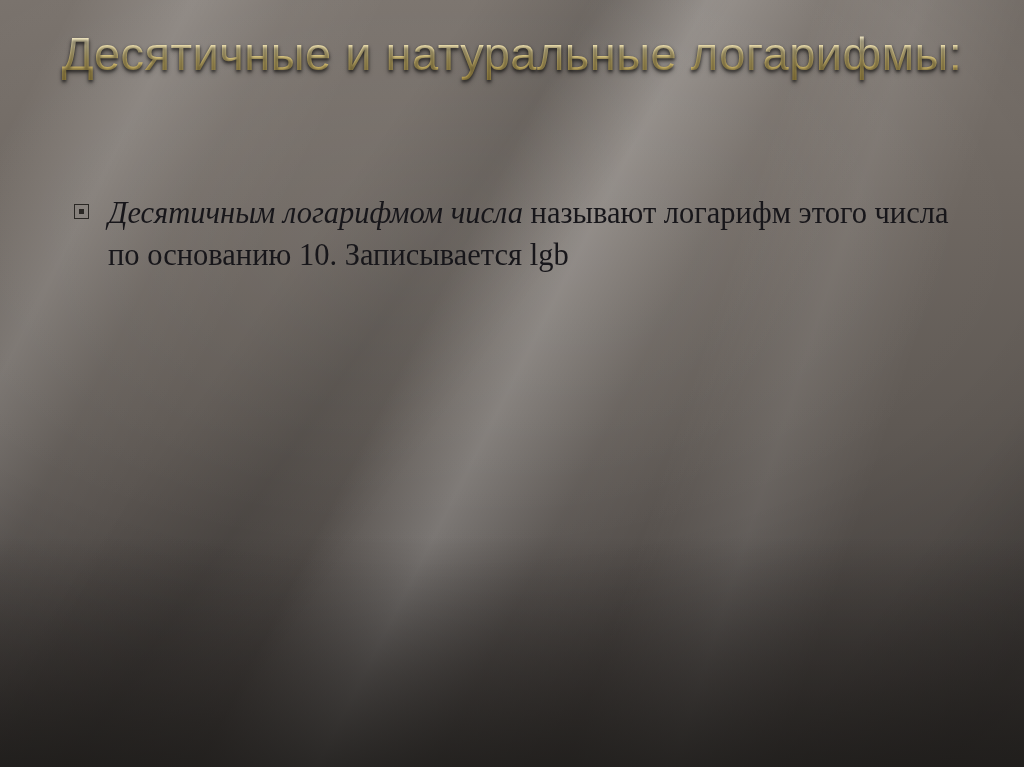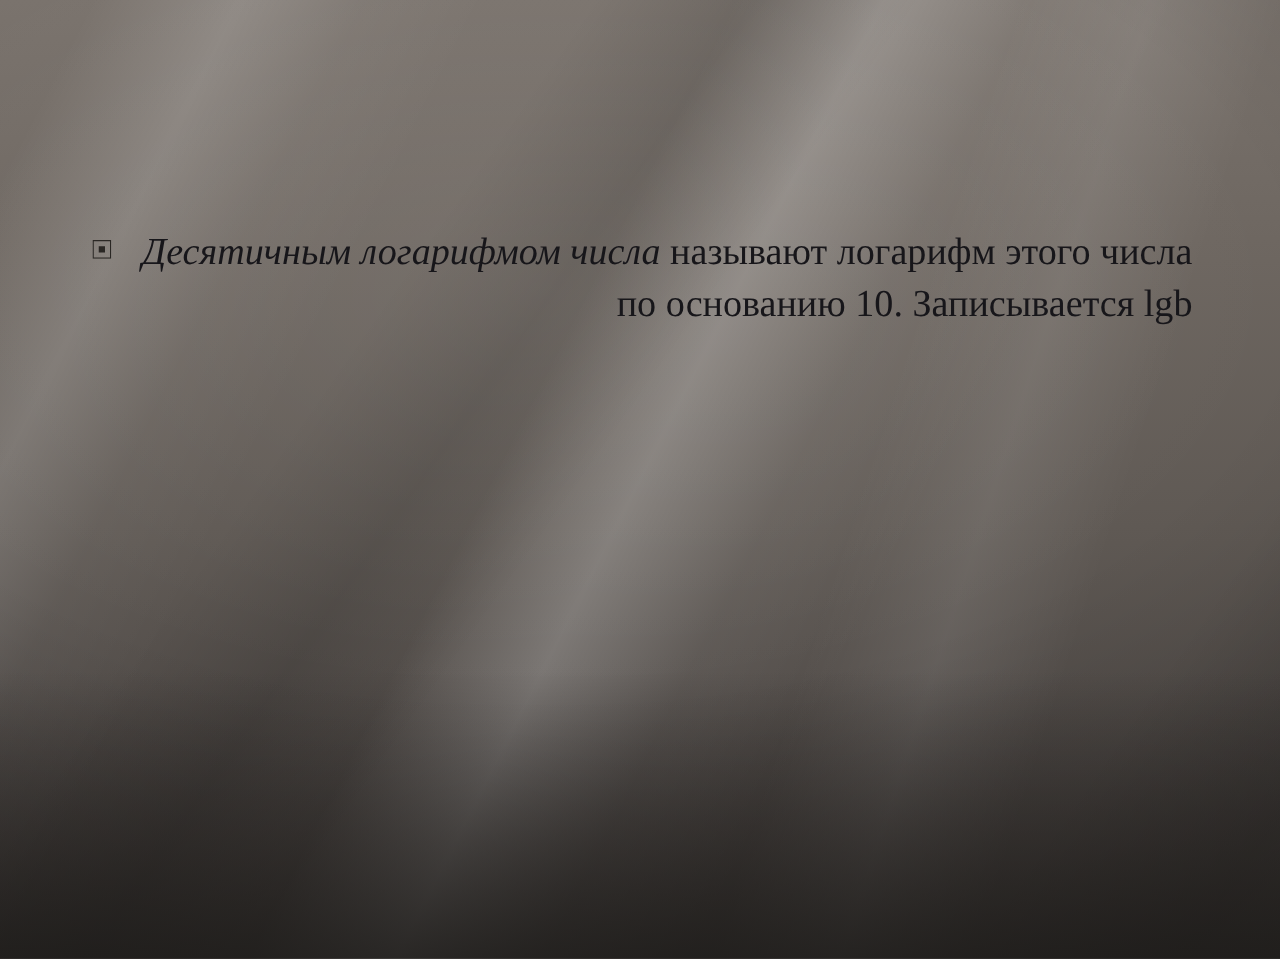--- a/index.html
+++ b/index.html
@@ -97,23 +97,22 @@
     -webkit-background-clip: text;
     background-clip: text;
     -webkit-text-fill-color: transparent;
     text-shadow: 0 2px 3px rgba(0,0,0,0.45);
     filter: drop-shadow(0 2px 2px rgba(0,0,0,0.45));
   }
 
   .body-list {
     position: absolute;
     left: 74px;
-    top: 180px;
+    top: 192px;
     width: 880px;
-    text-align: right;
   }
   .bullet-row {
     display: flex;
     align-items: flex-start;
     margin-bottom: 18px;
   }
   .bullet-marker {
     flex: 0 0 auto;
     width: 34px;
     padding-top: 12px;
@@ -139,20 +138,21 @@
 <div class="slide">
   <div class="bg-base"></div>
   <div class="bg-streak-a"></div>
   <div class="bg-streak-b"></div>
   <div class="bg-streak-c"></div>
   <div class="bg-vignette"></div>
   <div class="bg-bottomdark"></div>
 
   <div class="content">
 
+    <div class="title">Десятичные и натуральные логарифмы:</div>
 
     <div class="body-list">
 
       <div class="bullet-row">
         <span class="bullet-marker">
           <svg width="15" height="15" viewBox="0 0 15 15" aria-hidden="true">
             <rect x="0.5" y="0.5" width="14" height="14" fill="none" stroke="#2a2724" stroke-width="1"></rect>
             <rect x="5" y="5" width="5" height="5" fill="#2a2724"></rect>
           </svg>
         </span>

